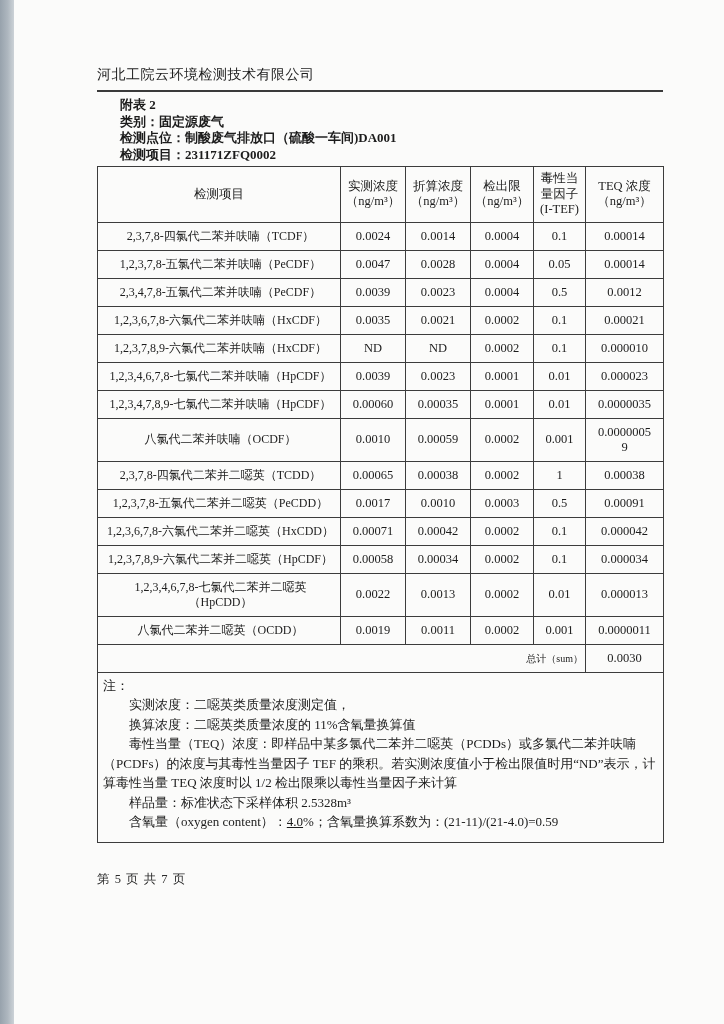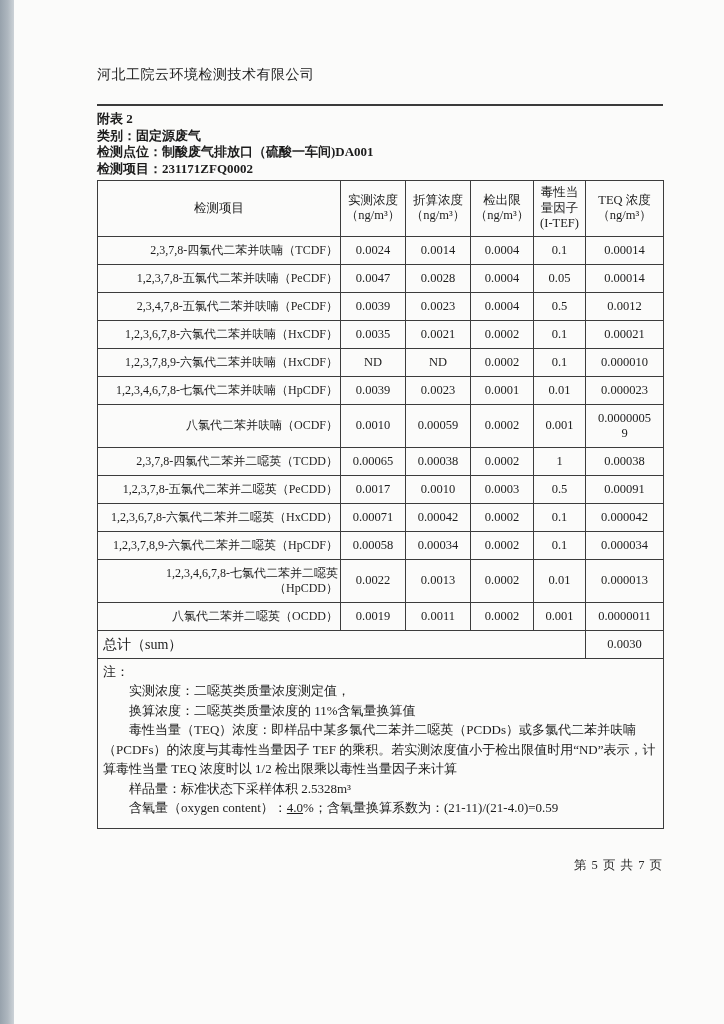--- a/index.html
+++ b/index.html
@@ -14,50 +14,50 @@
   .scan-strip {
     position: absolute; left: 0; top: 0; width: 14px; height: 1024px;
     background: linear-gradient(to right, #97a2ac, #aeb7bf 55%, #ccd2d7);
   }
   .page-content {
     position: absolute; left: 97px; top: 66px; width: 566px;
   }
   .doc-header {
     display: flex; justify-content: space-between; align-items: flex-end;
     font-size: 14px; letter-spacing: 0.5px;
-    border-bottom: 2px solid #3a3a3a; padding-bottom: 20px;
-  }
-  .info-block { margin-top: 5px; font-weight: bold; font-size: 13px; }
+    border-bottom: 2px solid #3a3a3a; padding-bottom: 6px;
+  }
+  .info-block { margin-top: 5px; font-weight: bold; font-size: 13px; margin-left: 23px; }
   .info-block div { line-height: 16.5px; }
   table {
     width: 566px; border-collapse: collapse; margin-top: 3px;
     table-layout: fixed;
   }
   th, td {
     border: 1px solid #3c3c3c;
     font-size: 12.5px; font-weight: normal;
     text-align: center; vertical-align: middle;
     white-space: pre-line;
     padding: 6px 2px;
     line-height: 15px;
   }
   th { line-height: 15.5px; padding: 4px 1px; }
   td.cell-item {
-    text-align: right; padding-left: 5px; padding-right: 2px; font-size: 12px;
-  }
-  td.sum-label { text-align: left; padding-left: 5px; font-size: 14px; }
+    text-align: center; padding-left: 5px; padding-right: 2px; font-size: 12px;
+  }
+  td.sum-label { text-align: right; padding-left: 5px; font-size: 10px; }
   td.notes-cell {
     text-align: left; vertical-align: top;
     padding: 3px 6px 10px 5px;
     font-size: 13px; line-height: 19.5px; white-space: normal;
   }
   .notes-cell p.indent { text-indent: 2em; }
   .u { text-decoration: underline; }
   .doc-footer {
-    margin-top: 28px; text-align: right; font-size: 12.5px;
+    margin-top: 28px; text-align: left; font-size: 12.5px;
     letter-spacing: 1px; color: #2a2a2a;
   }
 </style>
 </head>
 <body>
 
 <div class="scan-strip"></div>
 
 <div class="page-content">
 
@@ -138,20 +138,28 @@
           <td class="cell-tef">0.1</td>
           <td class="cell-teq">0.000010</td>
         </tr>
         <tr>
           <td class="cell-item">1,2,3,4,6,7,8-七氯代二苯并呋喃（HpCDF）</td>
           <td class="cell-measured">0.0039</td>
           <td class="cell-converted">0.0023</td>
           <td class="cell-limit">0.0001</td>
           <td class="cell-tef">0.01</td>
           <td class="cell-teq">0.000023</td>
+        </tr>
+        <tr>
+          <td class="cell-item">1,2,3,4,7,8,9-七氯代二苯并呋喃（HpCDF）</td>
+          <td class="cell-measured">0.00060</td>
+          <td class="cell-converted">0.00035</td>
+          <td class="cell-limit">0.0001</td>
+          <td class="cell-tef">0.01</td>
+          <td class="cell-teq">0.0000035</td>
         </tr>
         <tr>
           <td class="cell-item">八氯代二苯并呋喃（OCDF）</td>
           <td class="cell-measured">0.0010</td>
           <td class="cell-converted">0.00059</td>
           <td class="cell-limit">0.0002</td>
           <td class="cell-tef">0.001</td>
           <td class="cell-teq">0.0000005
 9</td>
         </tr>

